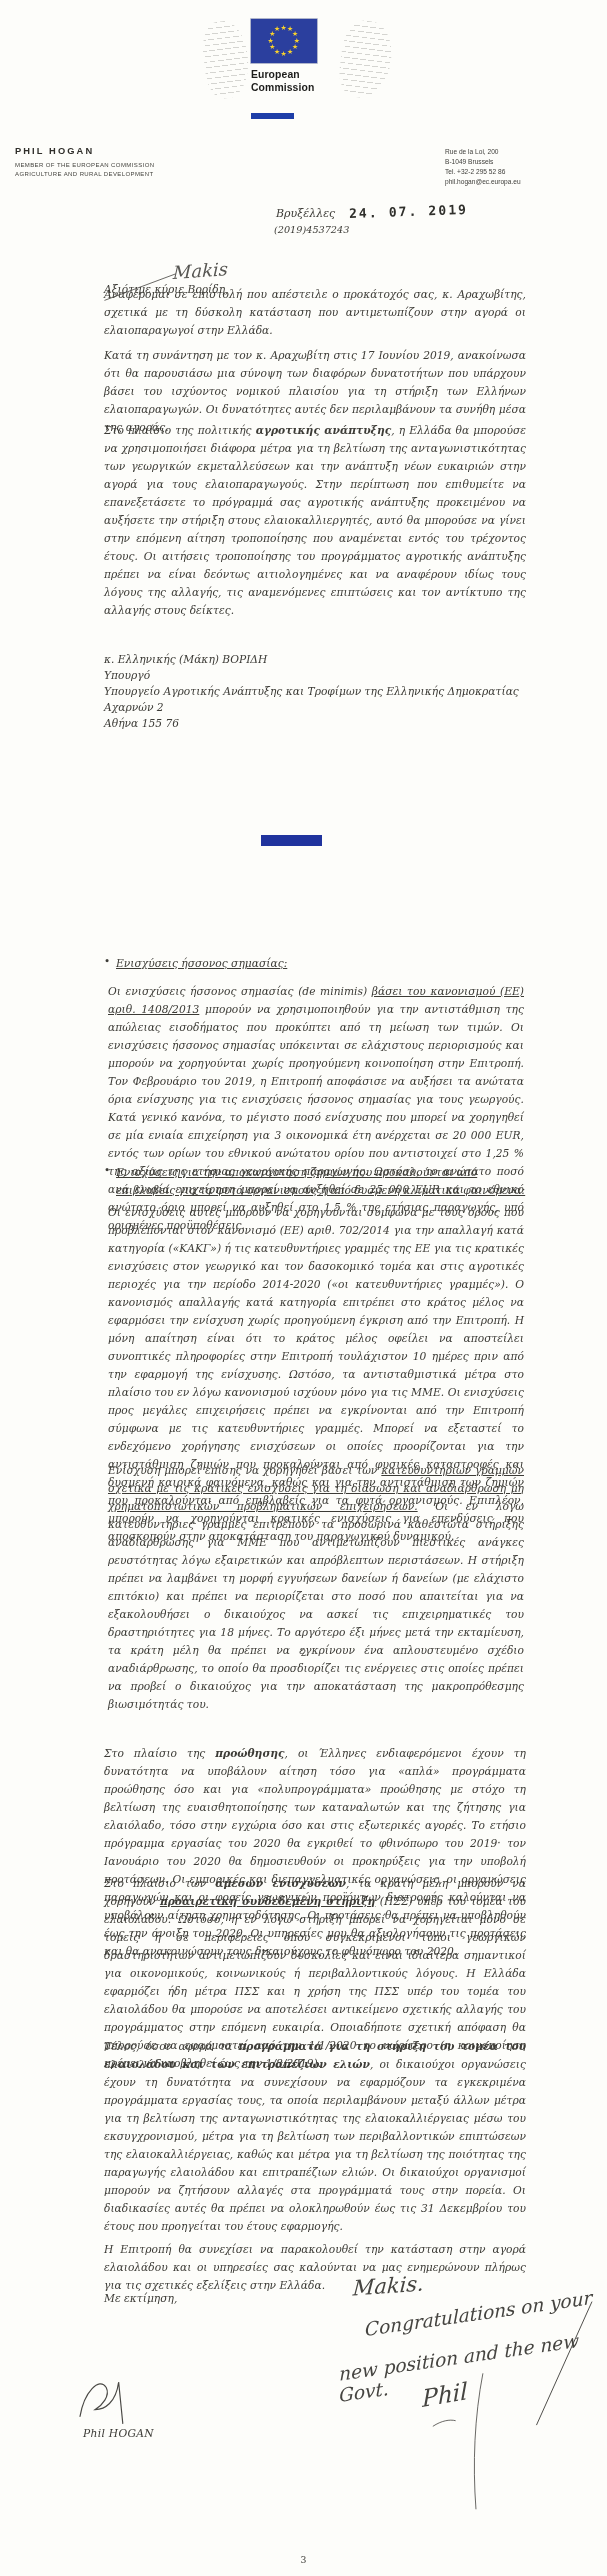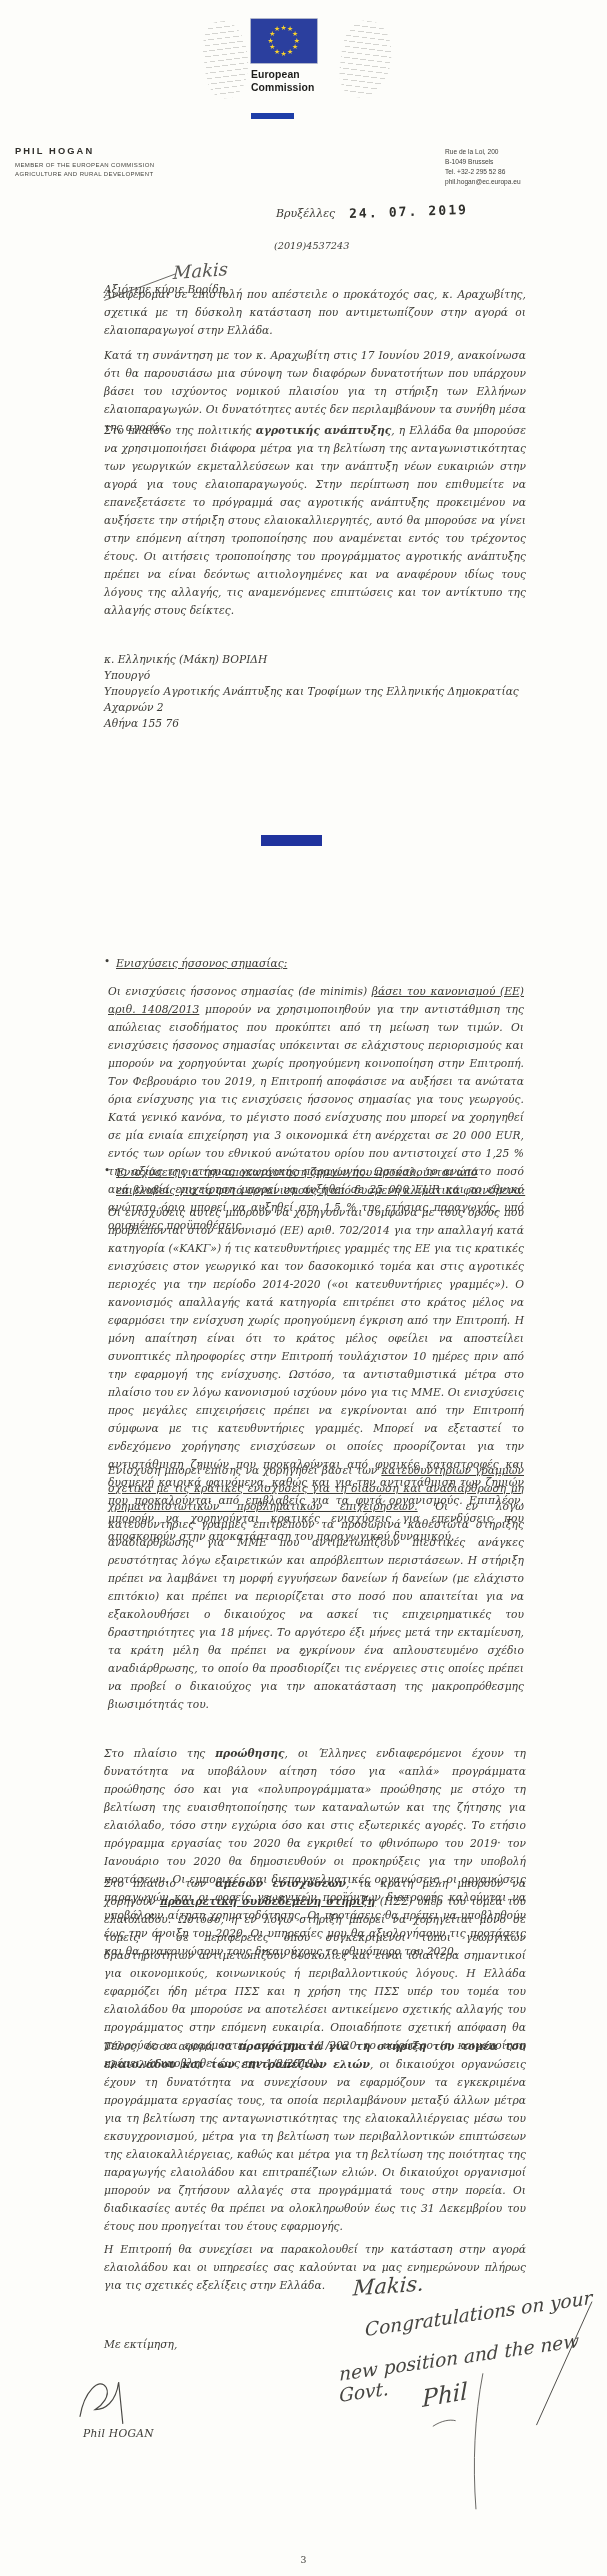--- a/index.html
+++ b/index.html
@@ -15,37 +15,37 @@
     box-shadow:0 0 0 0.7px #8f97b8;}
   .ec-name{position:absolute;left:251px;top:68px;font-family:"Liberation Sans",sans-serif;
     font-size:10.4px;font-weight:600;line-height:13px;color:#1d1d1b;letter-spacing:0.1px;}
   .blue-bar{position:absolute;left:251px;top:113px;width:43px;height:5.5px;background:#1e3ea8;}
   .sender{position:absolute;left:15px;top:146px;font-family:"Liberation Sans",sans-serif;color:#2f2e2a;}
   .sender .nm{font-size:9.3px;font-weight:700;letter-spacing:2.1px;margin-bottom:4.8px;}
   .sender .ln{font-size:6px;letter-spacing:0.4px;line-height:9px;color:#45443f;}
   .contact{position:absolute;left:445px;top:147px;font-family:"Liberation Sans",sans-serif;
     font-size:6.6px;line-height:10px;color:#3f3e3a;}
   .bruxelles{position:absolute;left:276px;top:207px;font-style:italic;font-size:11px;}
-  .refno{position:absolute;left:274px;top:240px;font-style:italic;font-size:9.7px;}
+  .refno{position:absolute;left:274px;top:224px;font-style:italic;font-size:9.7px;}
   .stamp{position:absolute;left:349px;top:204px;transform:rotate(-2deg);
     font-family:"DejaVu Sans Mono",monospace;font-weight:700;font-size:13px;
     letter-spacing:2.1px;color:#30302c;}
   
   .para{position:absolute;left:104px;width:422px;font-style:italic;font-size:10.7px;
     line-height:18px;text-align:justify;color:#3c3b36;}
   .para.ind{left:108px;width:416px;}
   .bullet-dot{position:absolute;left:104px;font-size:10.4px;font-style:normal;color:#3c3b36;}
   .bullet-head{position:absolute;left:116px;width:414px;font-style:italic;font-size:10.7px;
     line-height:18px;color:#3c3b36;}
   .u{text-decoration:underline;}
   .salut{position:absolute;left:104px;top:283px;font-style:italic;font-size:10.7px;}
   .recipient{position:absolute;left:104px;top:652px;font-style:italic;font-size:10.7px;line-height:16px;}
   .blue-rect2{position:absolute;left:261px;top:835px;width:61px;height:11px;background:#20339d;}
   .pagenum{position:absolute;left:0;width:607px;text-align:center;font-size:9.3px;font-style:normal;color:#3c3b36;}
-  .closing{position:absolute;left:104px;top:2292px;font-style:italic;font-size:10.7px;margin-top:46px;}
+  .closing{position:absolute;left:104px;top:2292px;font-style:italic;font-size:10.7px;}
   .typed-sig{position:absolute;left:83px;top:2427px;font-style:italic;font-size:10.7px;letter-spacing:0.3px;}
   
   .hand{position:absolute;font-family:"DejaVu Serif",serif;font-style:italic;color:#454440;}
   .hw-salut{left:173px;top:260px;font-size:18px;transform:rotate(-4deg) skewX(-6deg);opacity:.9;}
   .hw1{left:353px;top:2274px;font-size:21px;transform:rotate(-4deg) skewX(-8deg);}
   .hw2{left:364px;top:2303px;font-size:18.6px;transform:rotate(-8deg) skewX(-8deg);}
   .hw3{left:338px;top:2345px;font-size:18.6px;transform:rotate(-8deg) skewX(-8deg);}
   .hw4{left:422px;top:2381px;font-size:23.5px;transform:rotate(-10deg) skewX(-10deg);}
   .ink-overlay{position:absolute;left:0;top:0;pointer-events:none;}
 </style>

